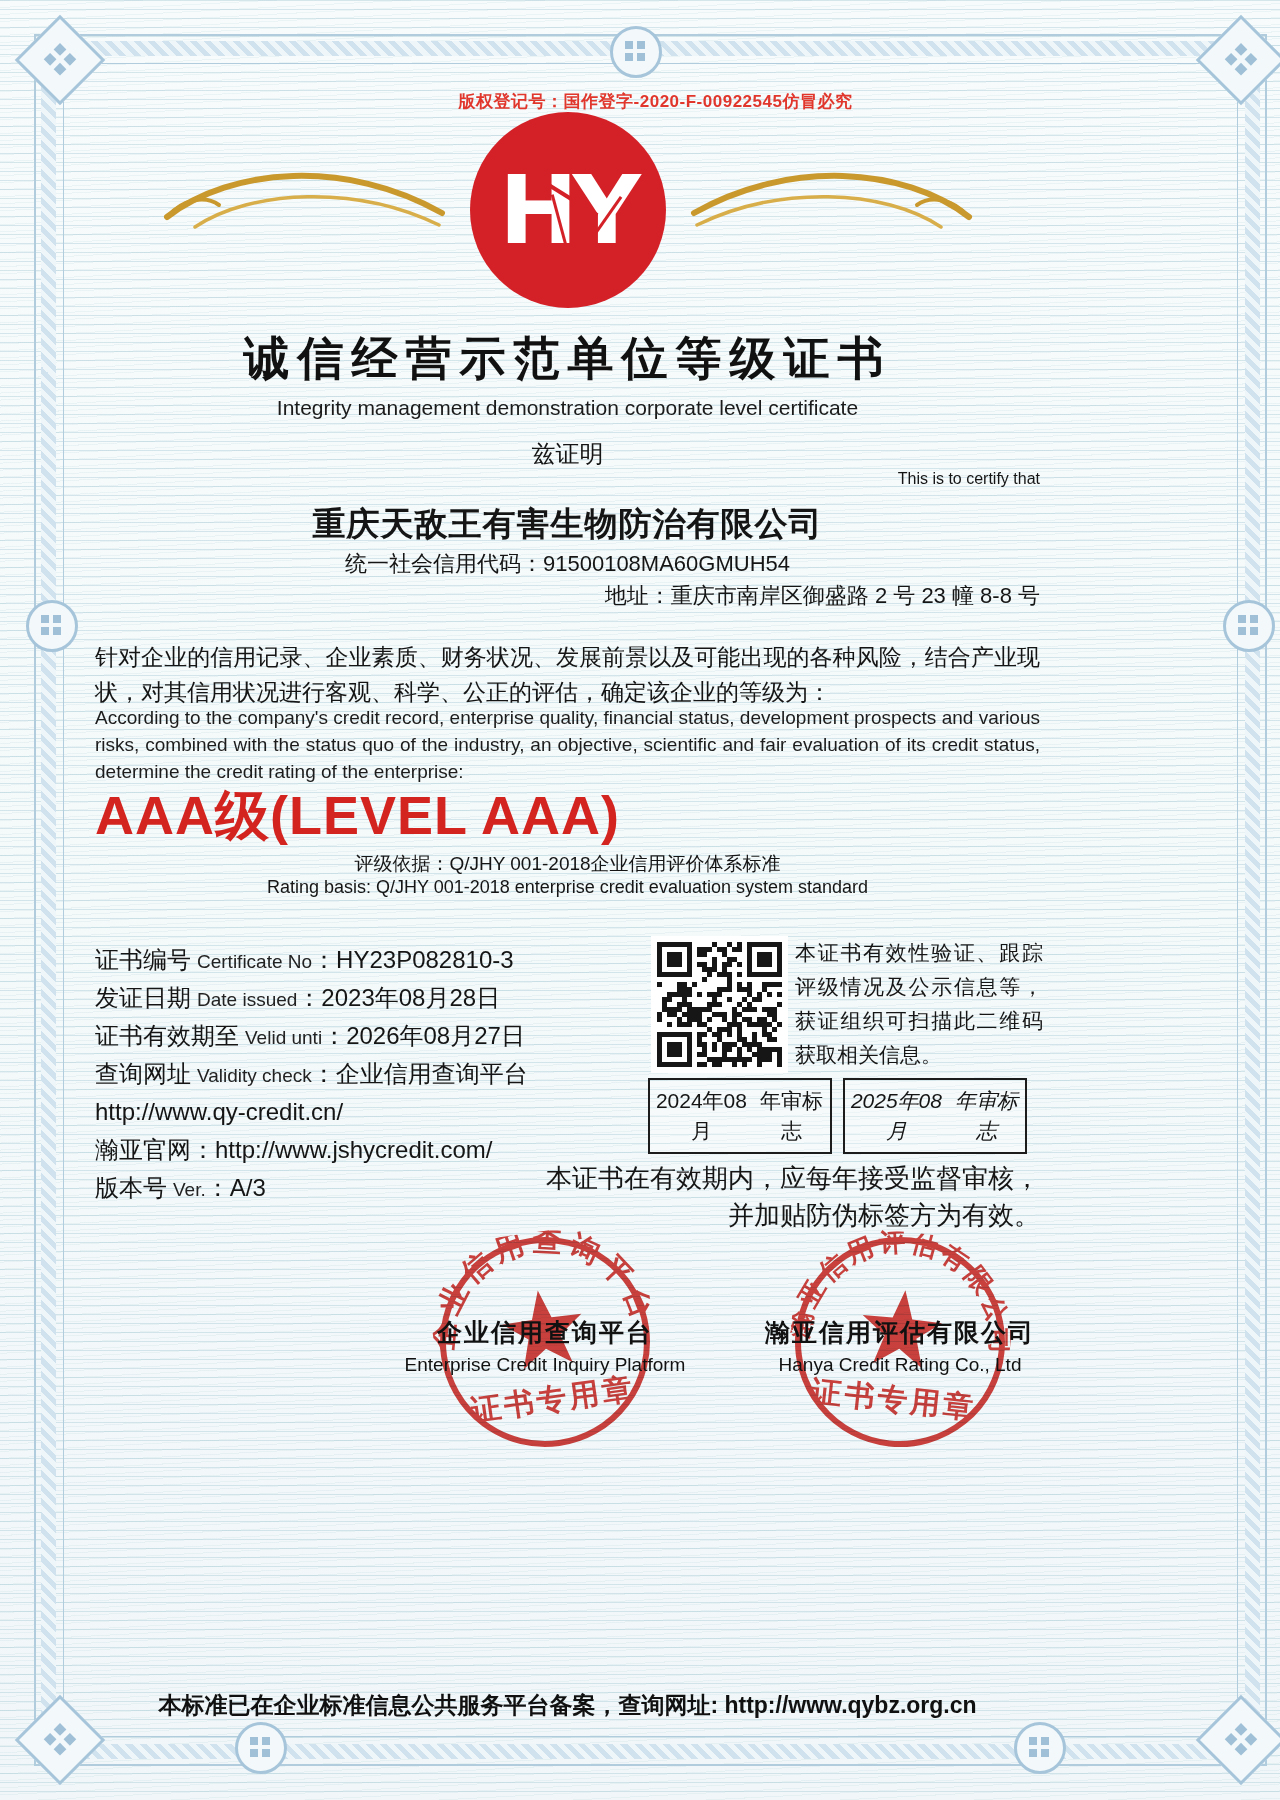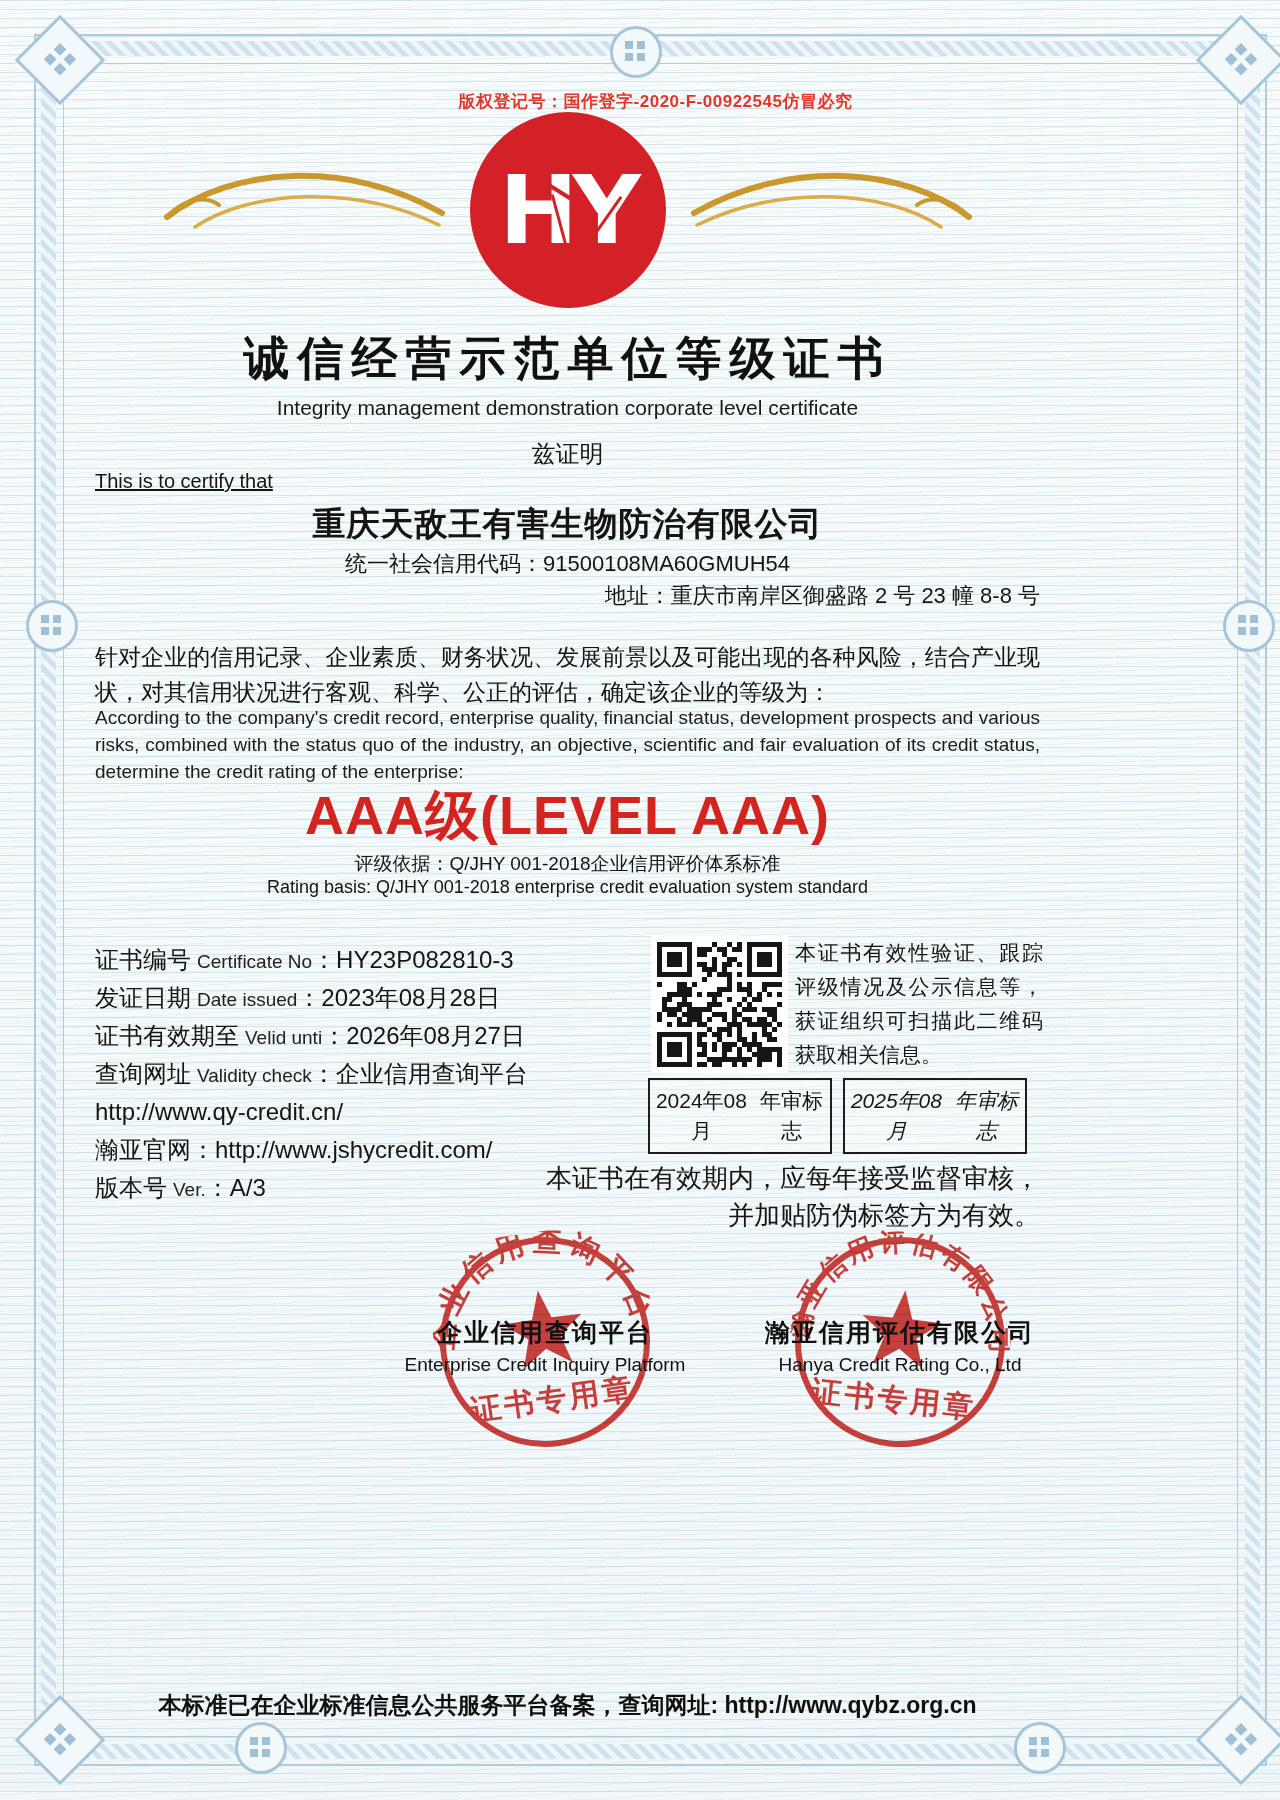--- a/index.html
+++ b/index.html
@@ -45,29 +45,29 @@
   .logo-circle span{color:#fff;font-size:94px;font-weight:800;letter-spacing:-5px;
     font-family:"DejaVu Sans", sans-serif;}
   .crack{position:absolute;background:#d42127;}
   .crack1{width:88px;height:4px;transform:rotate(32deg);left:46px;top:78px;}
   .crack2{width:70px;height:3px;transform:rotate(-55deg);left:96px;top:112px;}
   .crack3{width:60px;height:3px;transform:rotate(75deg);left:60px;top:110px;}
 
   .title-zh{top:328px;text-align:center;font-size:46px;font-weight:700;letter-spacing:8px;color:#111;}
   .title-en{top:396px;text-align:center;font-size:21px;color:#1b1b1b;}
   .certify-zh{top:438px;text-align:center;font-size:24px;}
-  .certify-en{top:470px;text-align:left;font-size:20px;text-decoration:underline;}
+  .certify-en{top:470px;text-align:right;font-size:16px;}
   .company{top:502px;text-align:center;font-size:33px;font-weight:700;letter-spacing:1px;}
   .credit-code{top:549px;text-align:center;font-size:22px;}
   .address{top:581px;text-align:right;font-size:22px;}
 
   .para-zh{top:640px;font-size:23px;line-height:35px;text-align:justify;}
   .para-en{top:704px;font-size:19px;line-height:27px;text-align:justify;color:#1c1c1c;}
 
-  .rating{top:780px;text-align:center;font-size:54px;font-weight:800;color:#d32420;letter-spacing:1px;}
+  .rating{top:780px;font-size:54px;font-weight:800;color:#d32420;letter-spacing:1px;}
   .basis-zh{top:851px;text-align:center;font-size:19px;}
   .basis-en{top:877px;text-align:center;font-size:18px;}
 
   .details{top:942px;left:0;width:560px;position:absolute;}
   .d-row{line-height:35px;white-space:nowrap;}
   .d-zh{font-size:24px;}
   .d-en{font-size:19px;margin-left:6px;color:#222;}
   .d-sep{font-size:24px;}
   .d-val{font-size:24px;}
 

